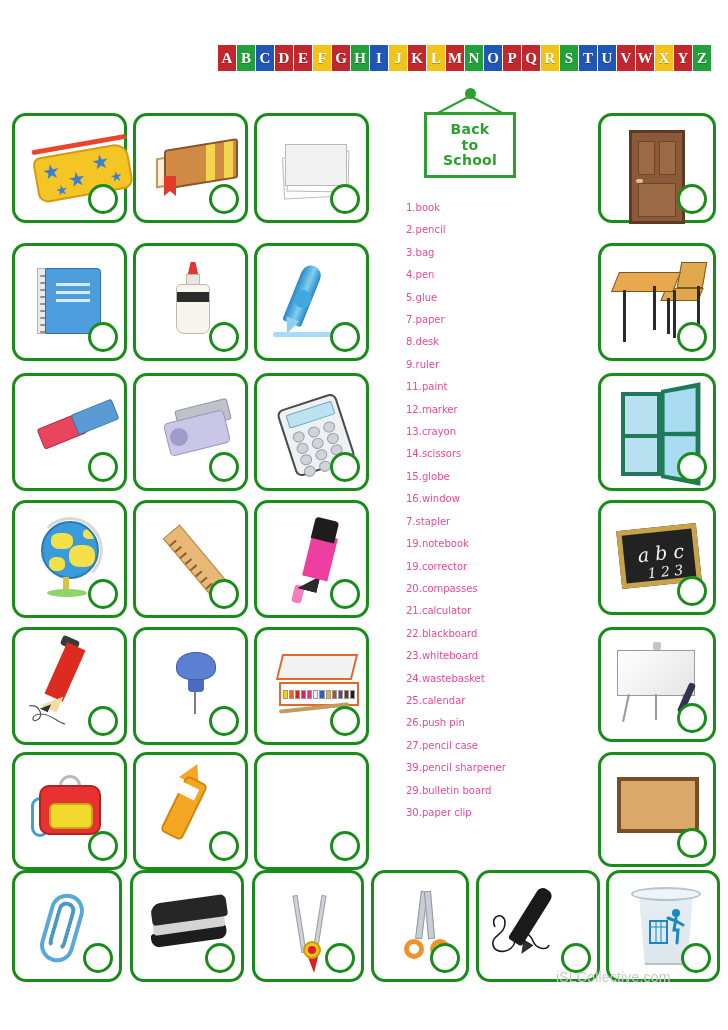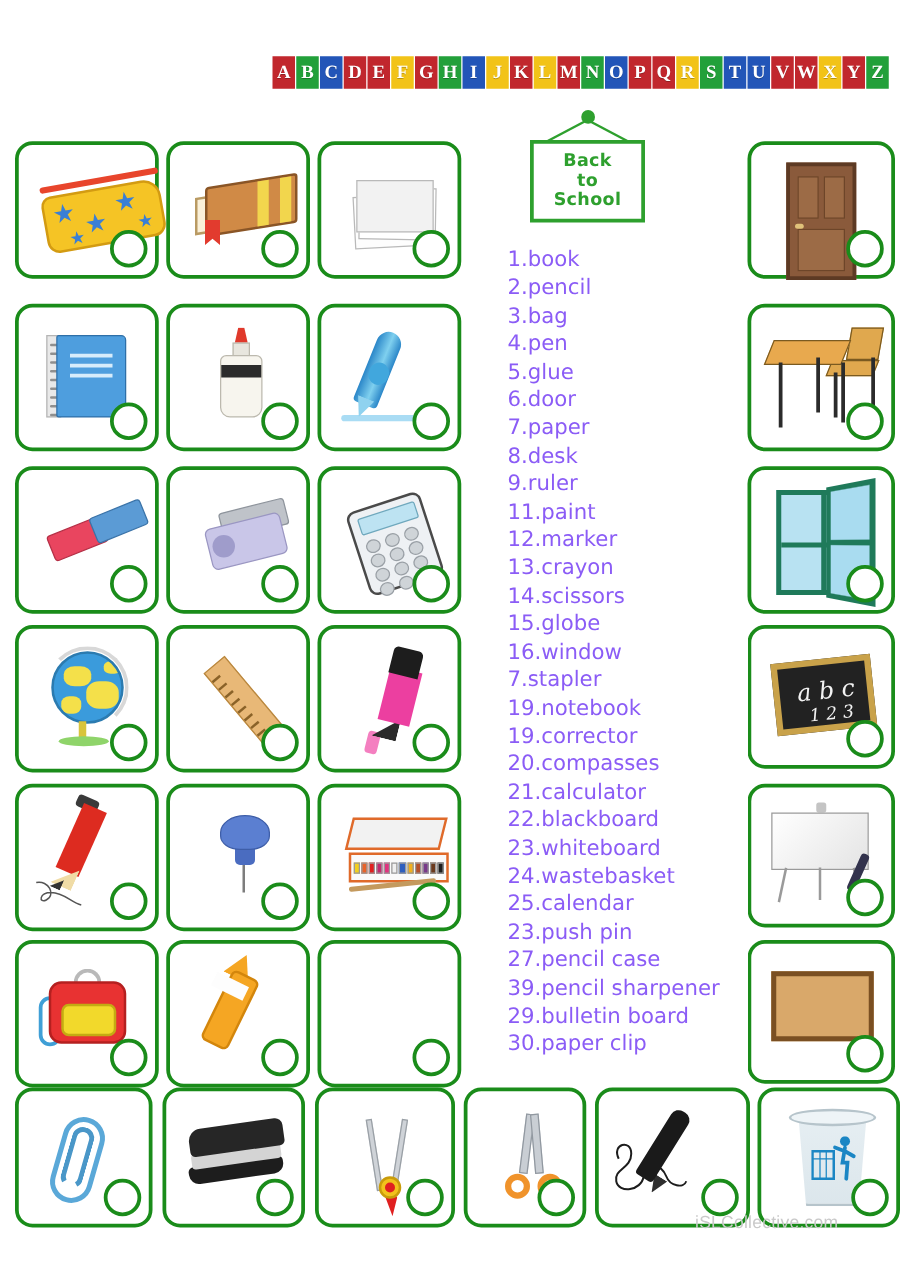--- a/index.html
+++ b/index.html
@@ -67,23 +67,23 @@
     line-height: 1.05;
     letter-spacing: .3px;
   }
 
   
   .word-list {
     position: absolute; left: 406px; top: 197px;
     width: 190px;
   }
   .word-item {
-    color: #8b5cf6;
+    color: #ec4899;
     font-family: "DejaVu Sans", sans-serif;
-    font-size: 17px;
+    font-size: 10px;
     line-height: 22.4px;
     white-space: nowrap;
   }
 
   
   .watermark {
     position: absolute; left: 556px; top: 969px;
     color: #c9c9c9;
     font-family: "Liberation Sans", sans-serif;
     font-size: 14px;
@@ -370,40 +370,39 @@
       <div class="sign-line">School</div>
     </div>
   </div>
 
   <div class="word-list" id="word-list">
       <div class="word-item">1.book</div>
       <div class="word-item">2.pencil</div>
       <div class="word-item">3.bag</div>
       <div class="word-item">4.pen</div>
       <div class="word-item">5.glue</div>
-      <div class="word-item">6.door</div>
       <div class="word-item">7.paper</div>
       <div class="word-item">8.desk</div>
       <div class="word-item">9.ruler</div>
       <div class="word-item">11.paint</div>
       <div class="word-item">12.marker</div>
       <div class="word-item">13.crayon</div>
       <div class="word-item">14.scissors</div>
       <div class="word-item">15.globe</div>
       <div class="word-item">16.window</div>
       <div class="word-item">7.stapler</div>
       <div class="word-item">19.notebook</div>
       <div class="word-item">19.corrector</div>
       <div class="word-item">20.compasses</div>
       <div class="word-item">21.calculator</div>
       <div class="word-item">22.blackboard</div>
       <div class="word-item">23.whiteboard</div>
       <div class="word-item">24.wastebasket</div>
       <div class="word-item">25.calendar</div>
-      <div class="word-item">23.push pin</div>
+      <div class="word-item">26.push pin</div>
       <div class="word-item">27.pencil case</div>
       <div class="word-item">39.pencil sharpener</div>
       <div class="word-item">29.bulletin board</div>
       <div class="word-item">30.paper clip</div>
     </div>
 
   <div id="cards-layer">
       <div class="card" style="left: 12px; top: 113px; width: 115px; height: 110px;">
         <div class="art">
     <div class="sh pzip"></div>

